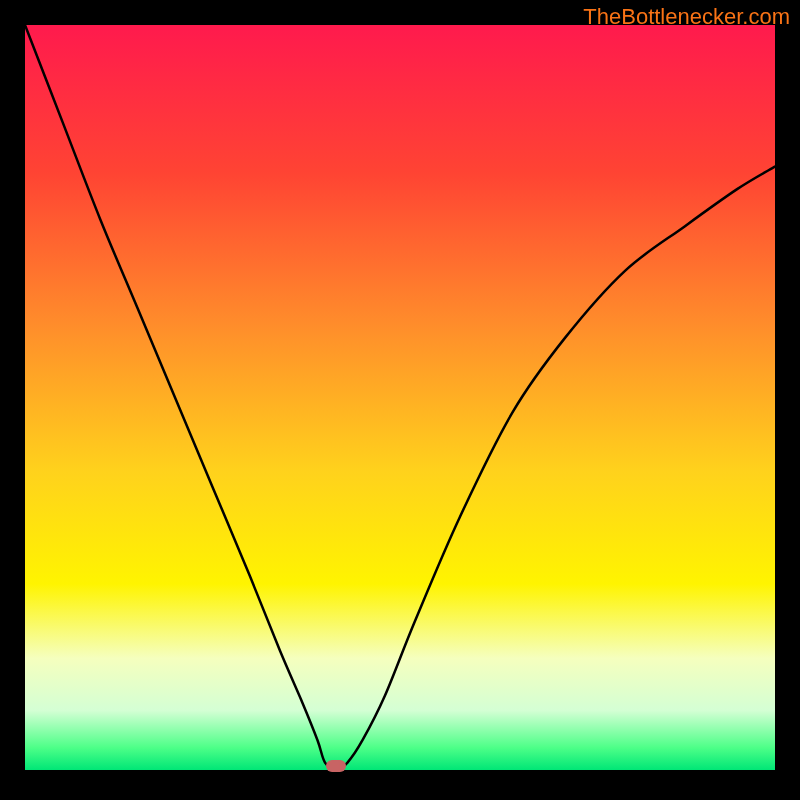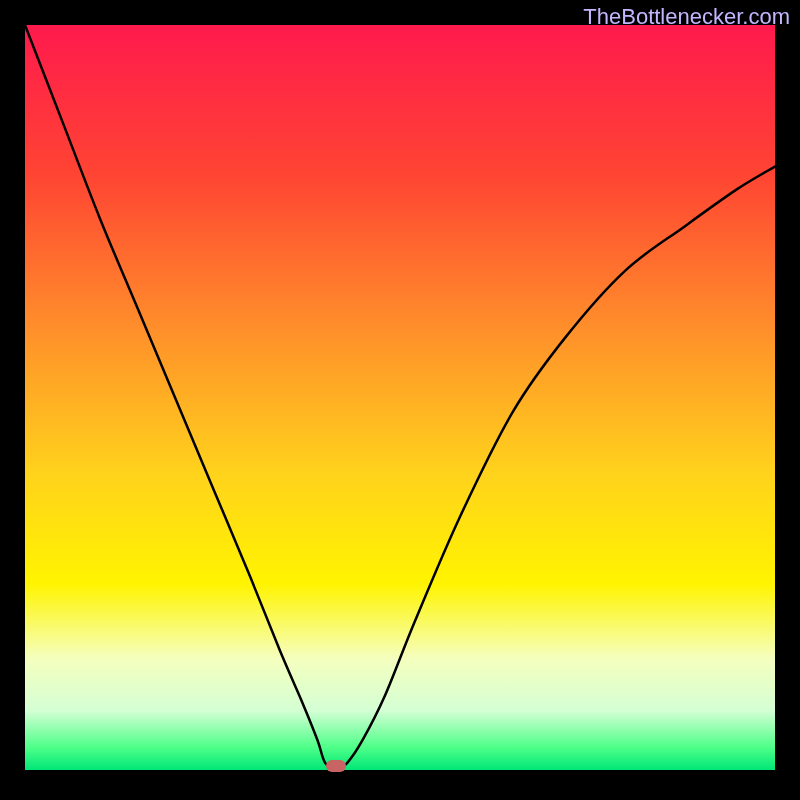--- a/index.html
+++ b/index.html
@@ -8,21 +8,21 @@
     width: 800px;
     height: 800px;
     background: #000;
     font-family: Arial, sans-serif;
     overflow: hidden;
   }
   .watermark {
     position: absolute;
     top: 4px;
     right: 10px;
-    color: #c4b5fd;
+    color: #f97316;
     font-size: 22px;
     font-weight: 500;
     z-index: 10;
   }
   .frame {
     position: absolute;
     top: 25px;
     left: 25px;
     width: 750px;
     height: 745px;

